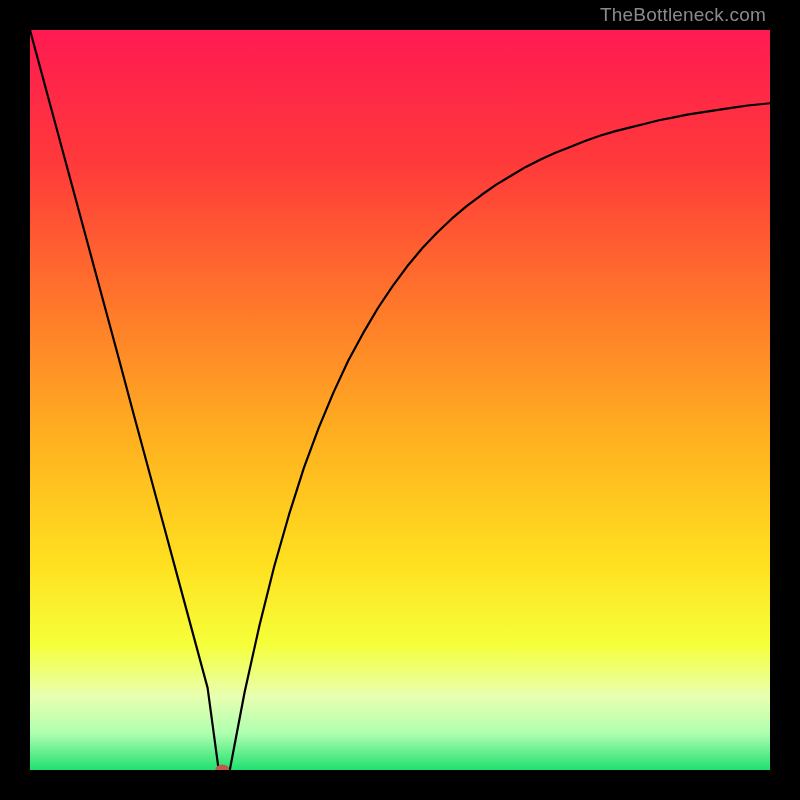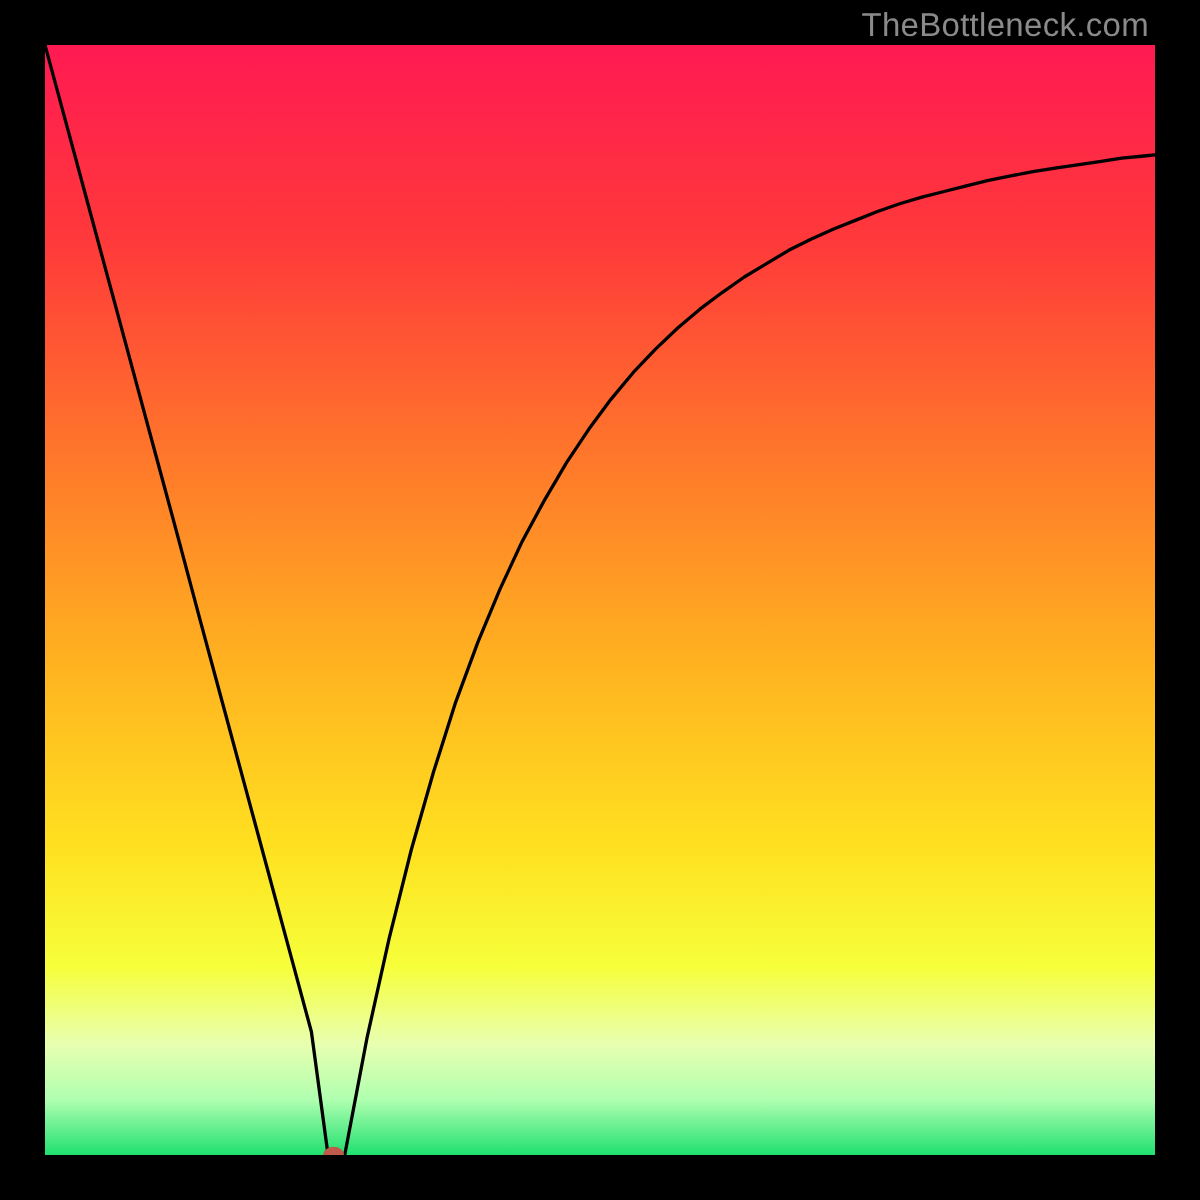--- a/index.html
+++ b/index.html
@@ -17,21 +17,21 @@
     top: 30px;
     width: 740px;
     height: 740px;
     background: #000;
   }
   .attribution {
     position: absolute;
     top: 4px;
     right: 34px;
     color: #8a8a8a;
-    font-size: 22px;
+    font-size: 19px;
     font-weight: 500;
     letter-spacing: 0.2px;
     text-align: right;
   }
   svg {
     display: block;
   }
 </style>
 </head>
 <body>

